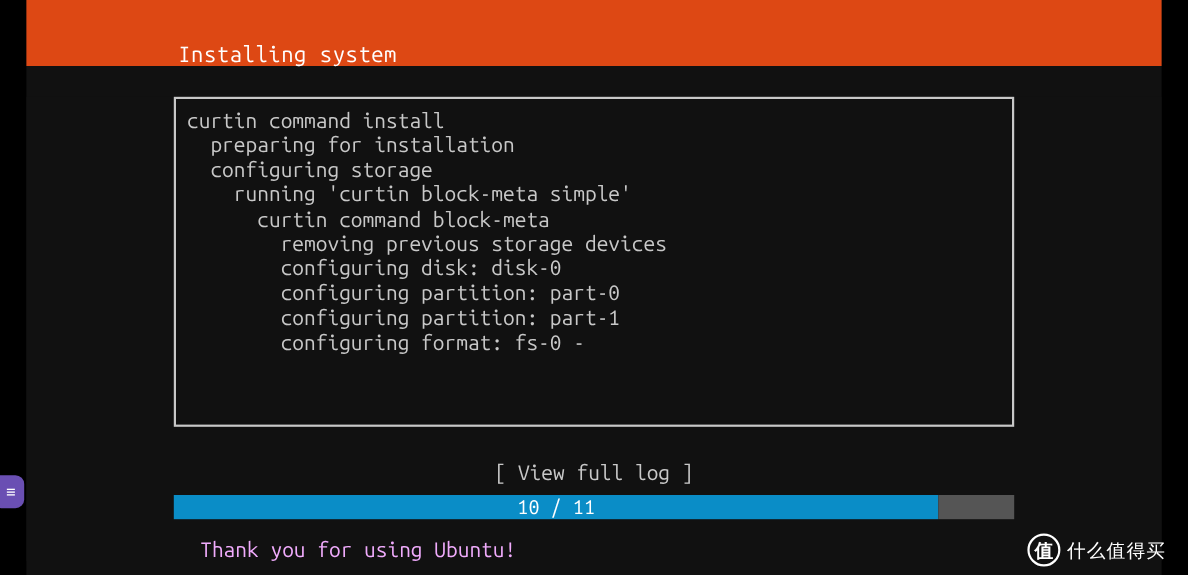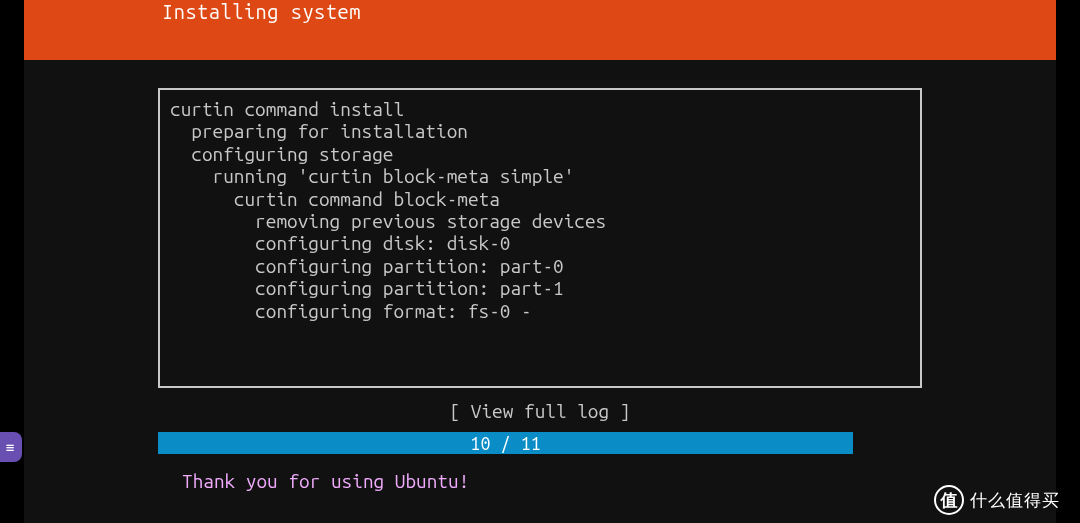--- a/index.html
+++ b/index.html
@@ -31,32 +31,32 @@
       right: 24px;
       top: 0;
       bottom: 0;
       background: #111;
     }
     .header {
       background: #dd4814;
       color: #fff;
       height: 60px;
       display: flex;
-      align-items: flex-start;
+      align-items: flex-end;
       padding-left: 138px;
       font-size: 20px;
       letter-spacing: 0.5px;
     }
     .content {
       background: #111;
       padding: 0;
     }
     .log-box {
       border: 2px solid #c8c8c8;
-      margin: 28px 134px 12px 134px;
+      margin: 28px 134px 30px 134px;
       padding: 8px 10px 10px 10px;
       height: 300px;
       color: #c8c8c8;
       font-size: 19px;
       line-height: 1.18;
       white-space: pre;
     }
     .log-line {
       display: block;
     }
@@ -64,21 +64,20 @@
       text-align: center;
       color: #c8c8c8;
       font-size: 19px;
       margin-top: 0;
       margin-bottom: 10px;
     }
     .progress-row {
       margin: 0 134px;
       display: flex;
       height: 22px;
-      flex-direction: column;
     }
     .progress-fill {
       background: #0a8dc7;
       color: #fff;
       text-align: center;
       font-size: 18px;
       line-height: 22px;
       flex: 0 0 auto;
     }
     .progress-rest {

